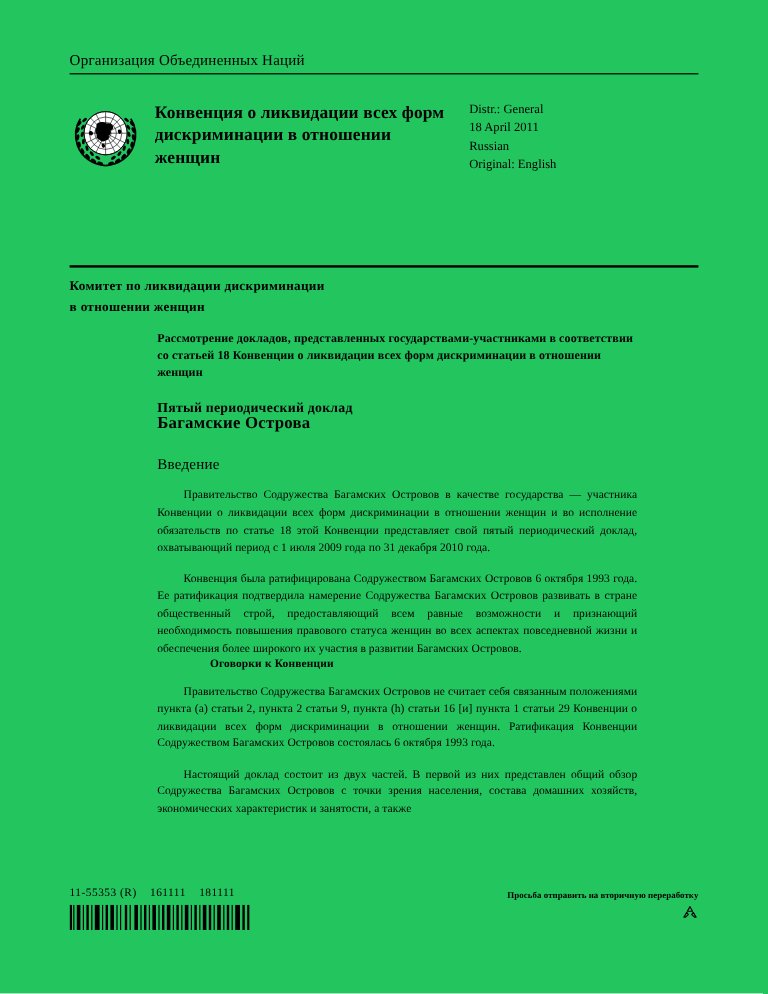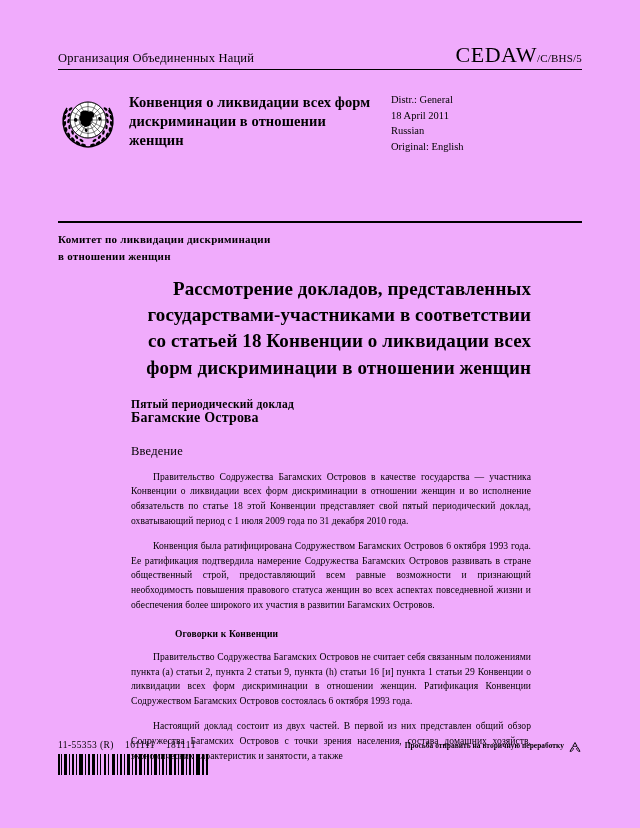--- a/index.html
+++ b/index.html
@@ -4,21 +4,21 @@
 <style>
   html, body {
     margin: 0;
     padding: 0;
     background: #ffffff;
   }
   .page {
     position: relative;
     width: 640px;
     height: 828px;
-    background: #f0abfc;
+    background: #22c55e;
     font-family: "Liberation Serif", "DejaVu Serif", serif;
     color: #000000;
     overflow: hidden;
   }
 
   
   .masthead {
     position: absolute;
     left: 58px;
     top: 44px;
@@ -107,45 +107,43 @@
   }
 
   
   .content {
     position: absolute;
     left: 131px;
     top: 276px;
     width: 400px;
   }
   .doc-title {
-    font-size: 19px;
+    font-size: 10px;
     font-weight: bold;
     line-height: 1.38;
     letter-spacing: 0.1px;
-    text-align: right;
   }
   .report-kind {
     margin-top: 17px;
     font-size: 11.5px;
     font-weight: bold;
     letter-spacing: 0.2px;
   }
   .country {
     font-size: 14px;
     font-weight: bold;
     letter-spacing: 0.2px;
   }
   .section-head {
     margin-top: 18px;
     font-size: 12.5px;
     font-weight: normal;
     letter-spacing: 0.2px;
   }
   .sub-head {
-    margin-top: 17px;
     font-size: 9.5px;
     font-weight: bold;
     letter-spacing: 0.15px;
     padding-left: 44px;
   }
   p.body-par {
     margin: 11px 0 0 0;
     font-size: 9.6px;
     line-height: 1.52;
     text-align: justify;
@@ -168,47 +166,45 @@
     gap: 40px;
   }
   .jobno {
     font-size: 9.5px;
     letter-spacing: 0.4px;
     white-space: pre;
     line-height: 1.2;
   }
   .recycle {
     display: flex;
-    align-items: flex-start;
+    align-items: flex-end;
     gap: 4px;
     font-size: 7.4px;
     font-weight: bold;
     letter-spacing: 0.05px;
     white-space: nowrap;
     margin-top: 1px;
+    flex-direction: column;
   }
   .barcode {
     margin-top: 3px;
     height: 21px;
     width: 150px;
   }
   .barcode svg { display: block; }
 </style>
 </head>
 <body>
 
 <div class="page">
 
   <div class="masthead">
 
     <div class="masthead-top">
       <div class="org-name">Организация Объединенных Наций</div>
-      <div class="symbol-line">
-        <span class="symbol-main">CEDAW</span><span class="symbol-sub">/C/BHS/5</span>
-      </div>
     </div>
 
     <hr class="rule-thin">
 
     <div class="masthead-body">
 
       <div class="emblem">
         <svg viewBox="0 0 120 112" width="60" height="56" aria-hidden="true">
           <g stroke="#000" fill="none" stroke-width="1.6">
 

